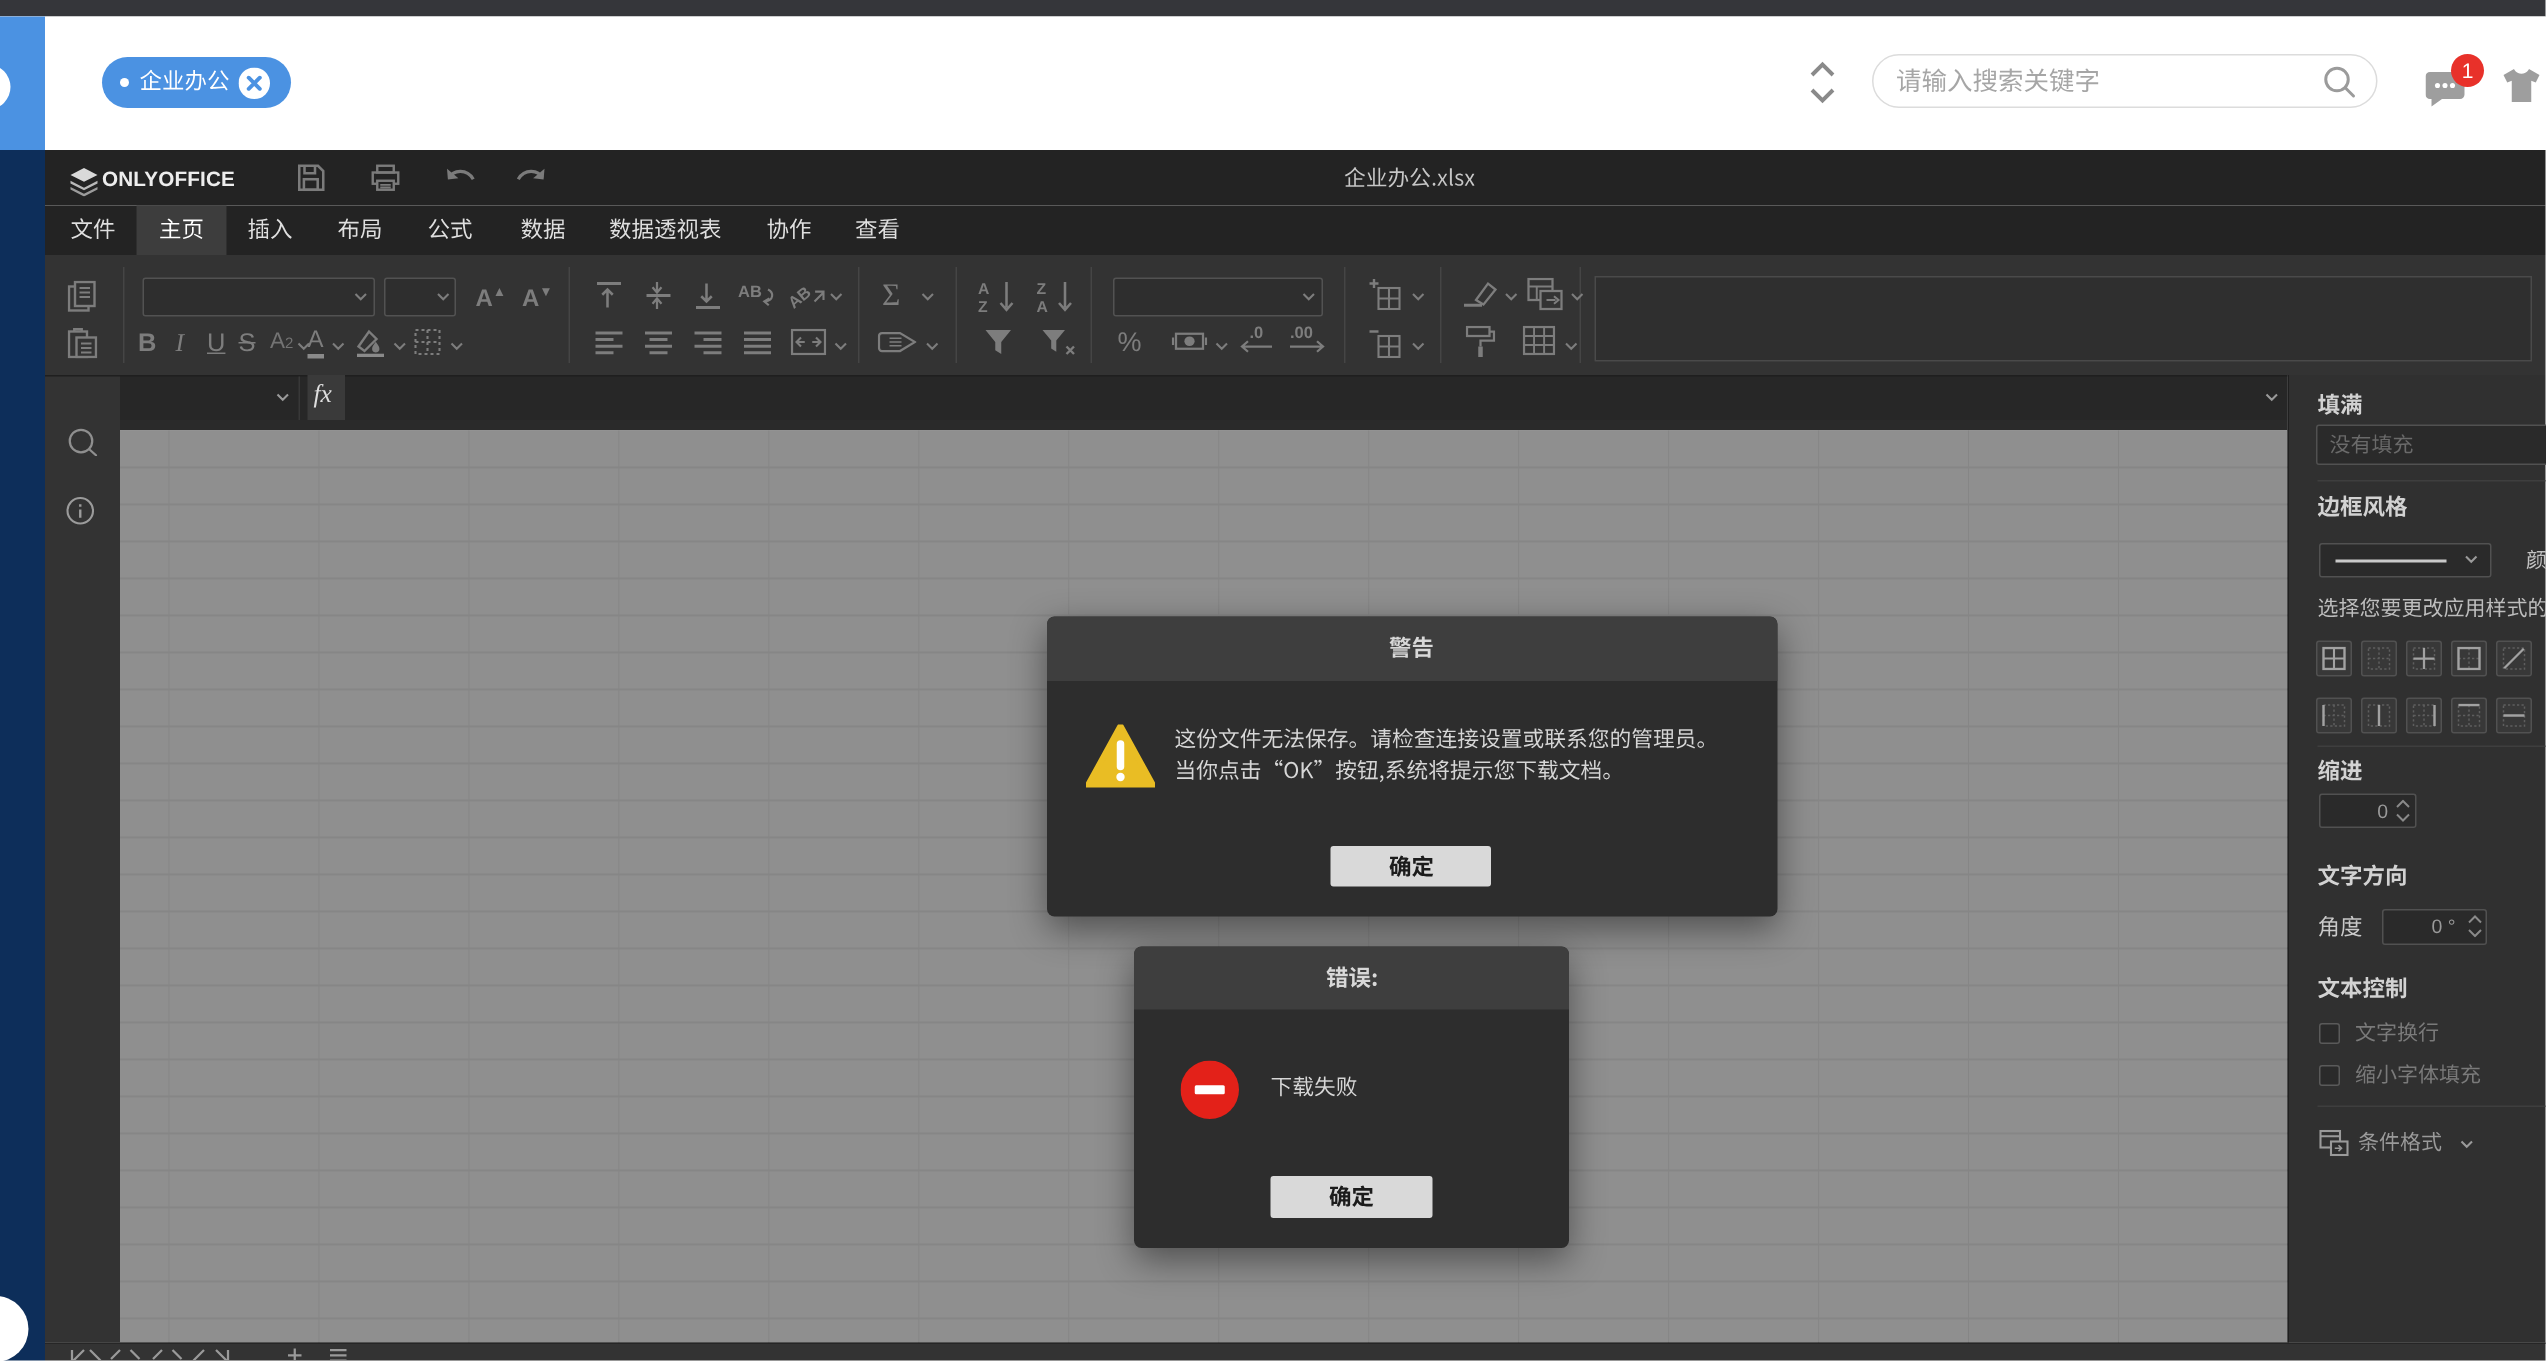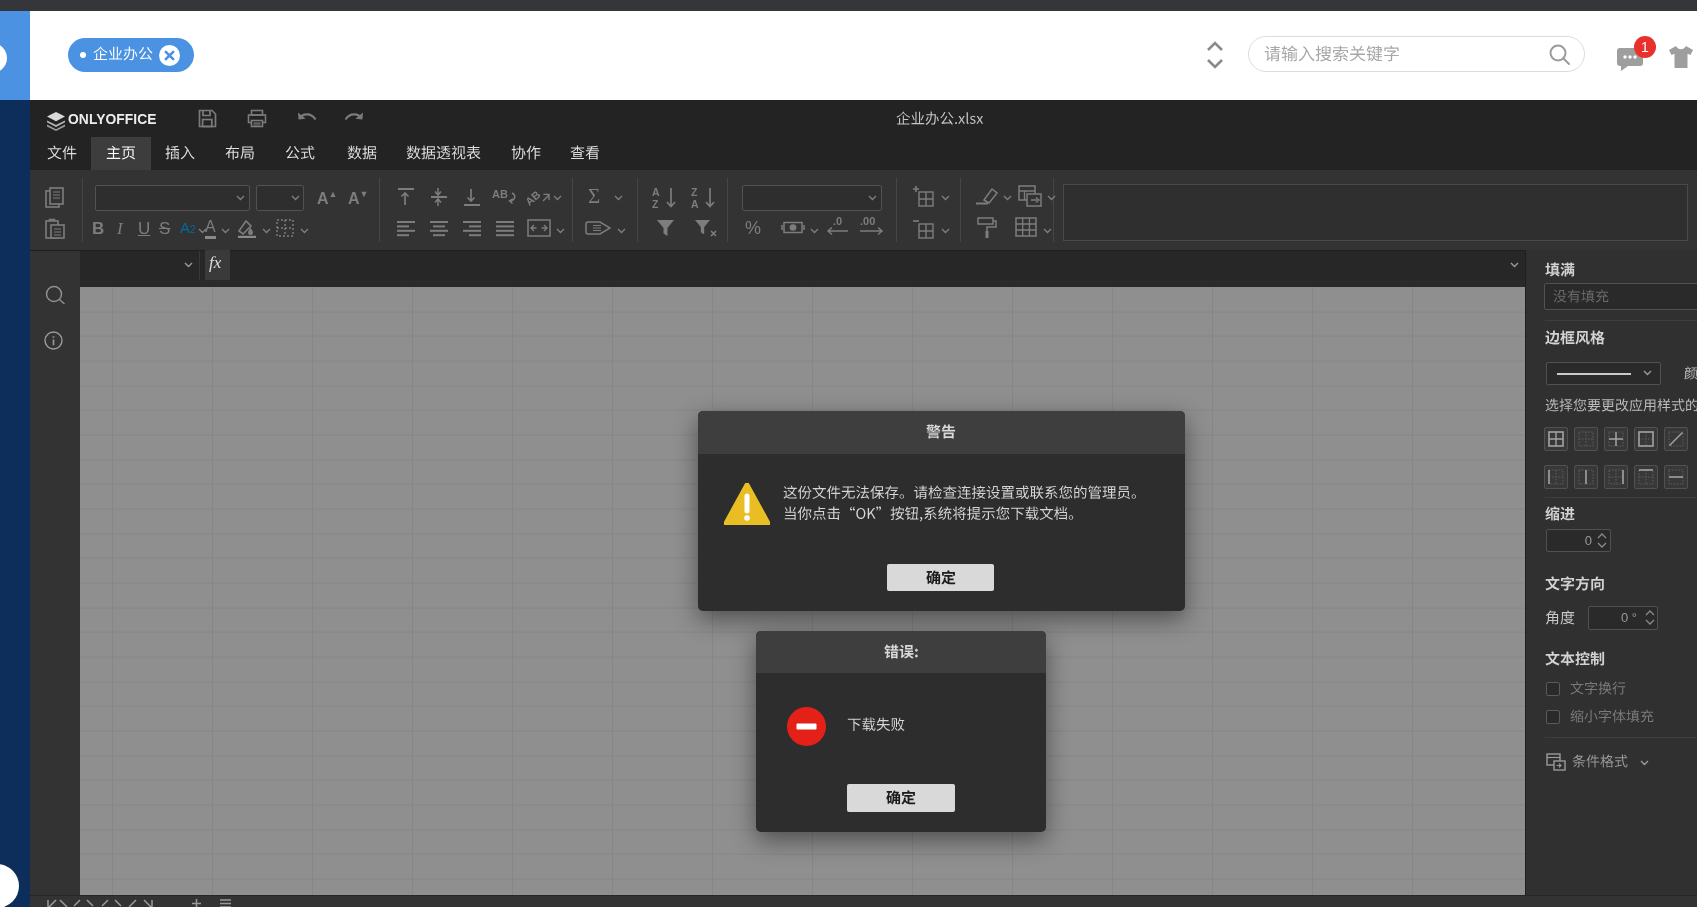--- a/index.html
+++ b/index.html
@@ -130,21 +130,21 @@
 <div class="abs" style="left:256px;top:185px;width:48px;height:26px;background:#2e2e2e;border:1px solid #525252;border-radius:2px"></div>
 <svg class="abs" style="left:291px;top:195px" width="9" height="6">
       <path d="M1 1 L4.5 4.5 L8 1" fill="none" stroke="#7d7d7d" stroke-width="1.4"></path>
     </svg>
 <div class="abs" style="left:317px;top:189px;font-size:16px;font-weight:bold;color:#7d7d7d">A<span style="font-size:9px;vertical-align:7px">▲</span></div>
 <div class="abs" style="left:348px;top:189px;font-size:16px;font-weight:bold;color:#7d7d7d">A<span style="font-size:9px;vertical-align:7px">▼</span></div>
 <div class="abs" style="left:92px;top:219px;font-size:17px;font-weight:bold;color:#7d7d7d">B</div>
 <div class="abs" style="left:117px;top:219px;font-size:17px;font-style:italic;color:#7d7d7d;font-family:'Liberation Serif',serif">I</div>
 <div class="abs" style="left:138px;top:219px;font-size:17px;text-decoration:underline;color:#7d7d7d">U</div>
 <div class="abs" style="left:159px;top:219px;font-size:17px;text-decoration:line-through;color:#7d7d7d">S</div>
-<div class="abs" style="left:180px;top:219px;font-size:15px;color:#0369a1">A<span style="font-size:10px">2</span></div>
+<div class="abs" style="left:180px;top:219px;font-size:15px;color:#737373">A<span style="font-size:10px">2</span></div>
 <svg class="abs" style="left:198px;top:228px" width="9" height="6">
       <path d="M1 1 L4.5 4.5 L8 1" fill="none" stroke="#7d7d7d" stroke-width="1.4"></path>
     </svg>
 <div class="abs" style="left:205px;top:217px;font-size:16px;color:#7d7d7d;border-bottom:3px solid #8a8a8a;line-height:19px">A</div>
 <svg class="abs" style="left:221px;top:228px" width="9" height="6">
       <path d="M1 1 L4.5 4.5 L8 1" fill="none" stroke="#7d7d7d" stroke-width="1.4"></path>
     </svg>
 <svg class="abs" style="left:236px;top:218px" width="22" height="20">
 <path d="M3 13 L10 3 L15 8 L7 16 Z" fill="none" stroke="#7d7d7d" stroke-width="1.6"></path>
 <path d="M16 12 c2 3 .5 5 -1.5 5 s-3.5 -2 -1.5 -5 l1.5 -2.2 z" fill="#7d7d7d"></path>

